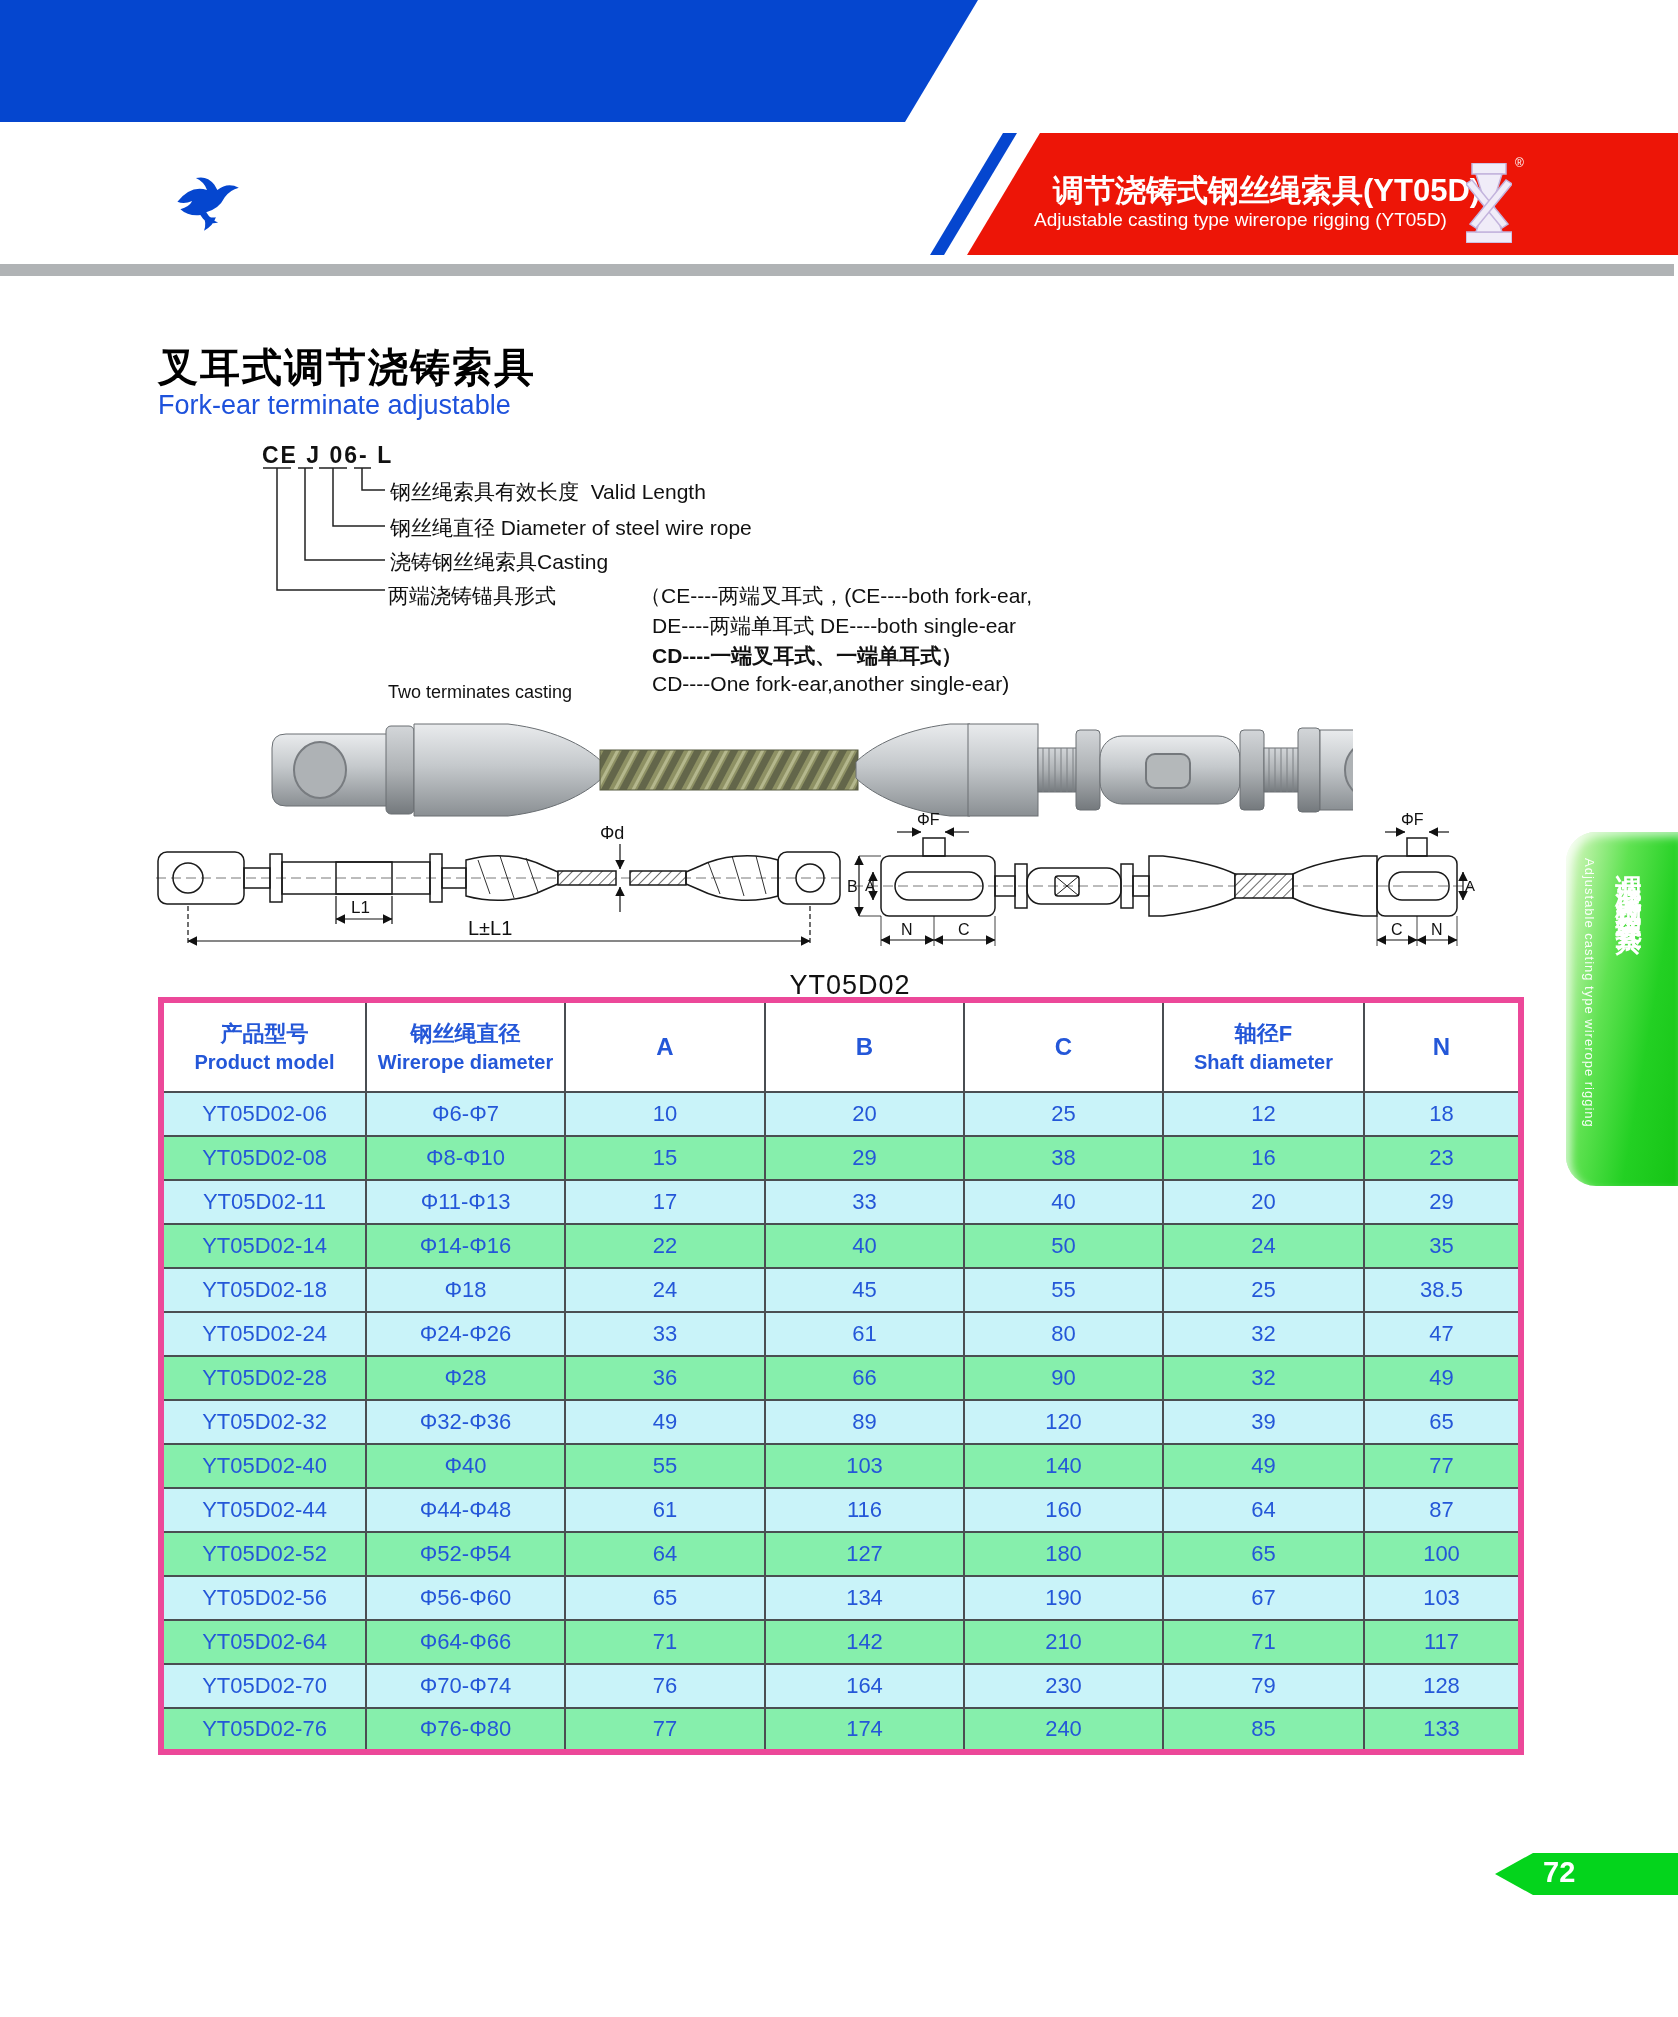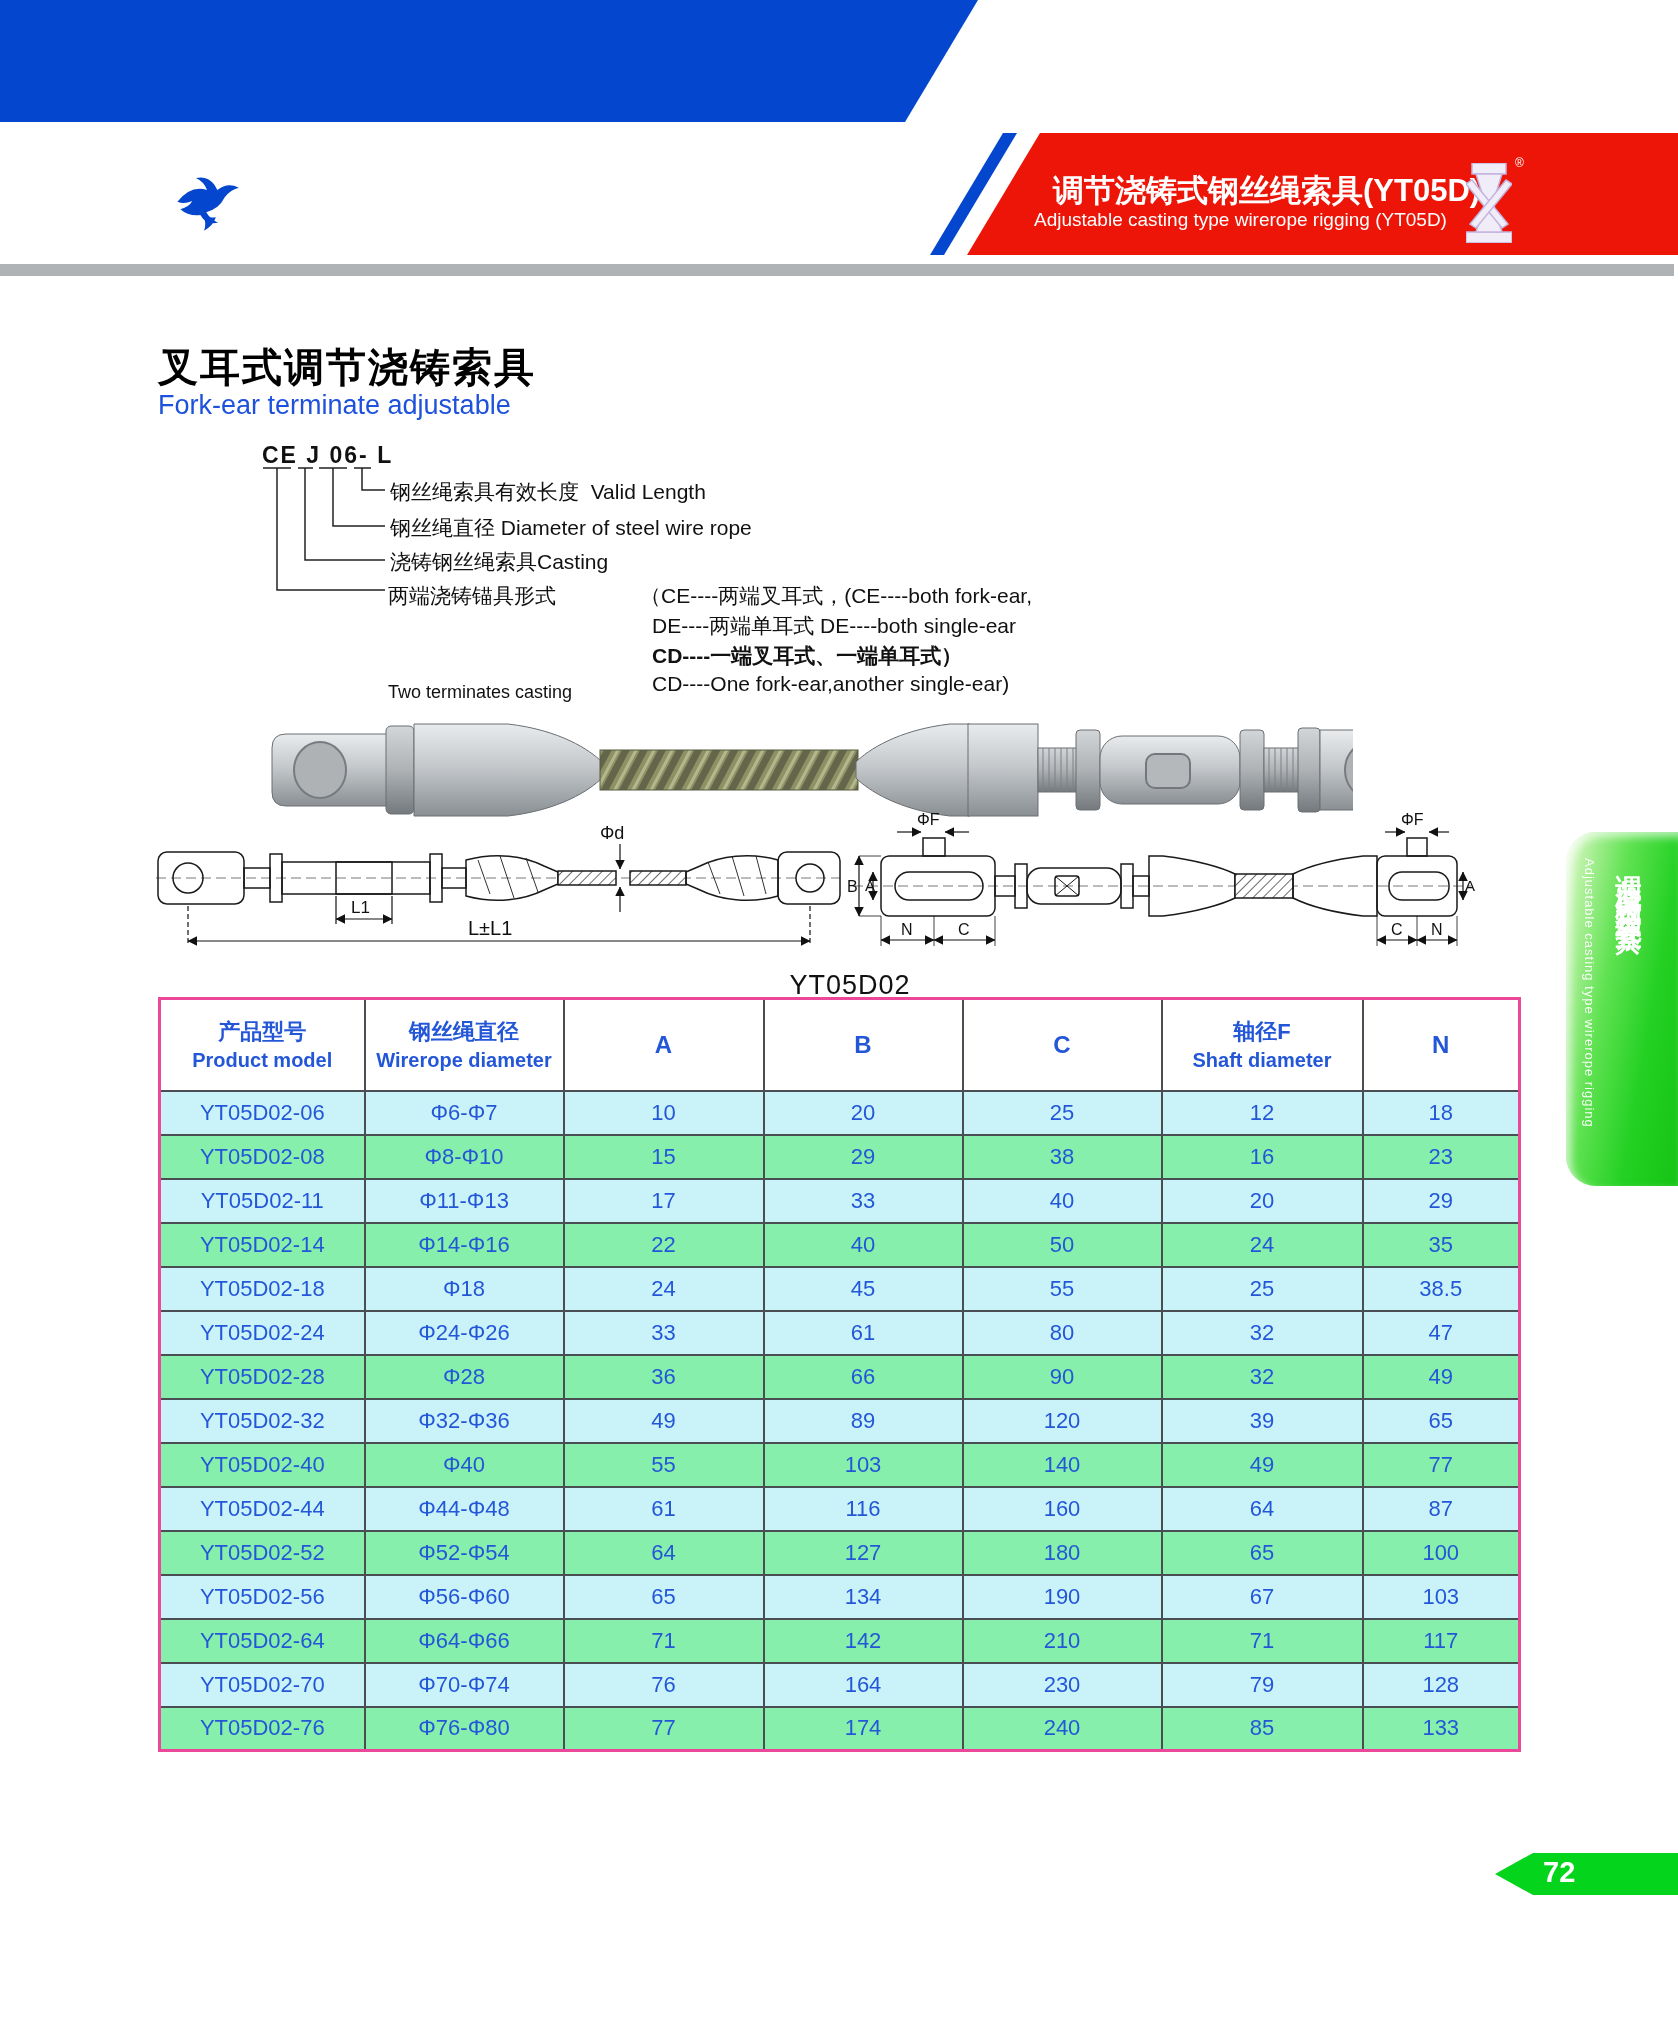--- a/index.html
+++ b/index.html
@@ -36,21 +36,21 @@
   .mc-code { left:262px; top:442px; color:#111; font-size:23px; font-weight:bold; letter-spacing:2px; }
   .mc-line { color:#111; font-size:21px; white-space:nowrap; }
   .mc-en-sub { color:#111; font-size:18px; white-space:nowrap; }
   .mc-detail { color:#111; font-size:21px; white-space:nowrap; }
 
   
   .diag-caption { left:760px; top:950px; width:180px; text-align:center; color:#111; font-size:27px; letter-spacing:1px;margin-top:20px; }
 
   
   .spec-wrap { left:158px; top:997px; width:1360px; }
-  table.spec { border-collapse:collapse; width:1360px; table-layout:fixed; border:3px solid #ec4899; }
+  table.spec { border-collapse:collapse; width:1360px; table-layout:fixed; border:6px solid #ec4899; }
   .spec th, .spec td { border:2px solid #4a4e52; text-align:center; vertical-align:middle;
     color:#2457d8; overflow:hidden; }
   .spec thead tr { height:92px; background:#ffffff; }
   .spec thead .h-zh { font-size:22px; line-height:30px; }
   .spec thead .h-en { font-size:20px; line-height:26px; }
   .spec thead .h-one { font-size:24px; }
   .spec tbody tr { height:44px; font-size:22px; background:#86efac; }
   .spec tbody tr.alt { background:#c9f3f9; }
 
   

